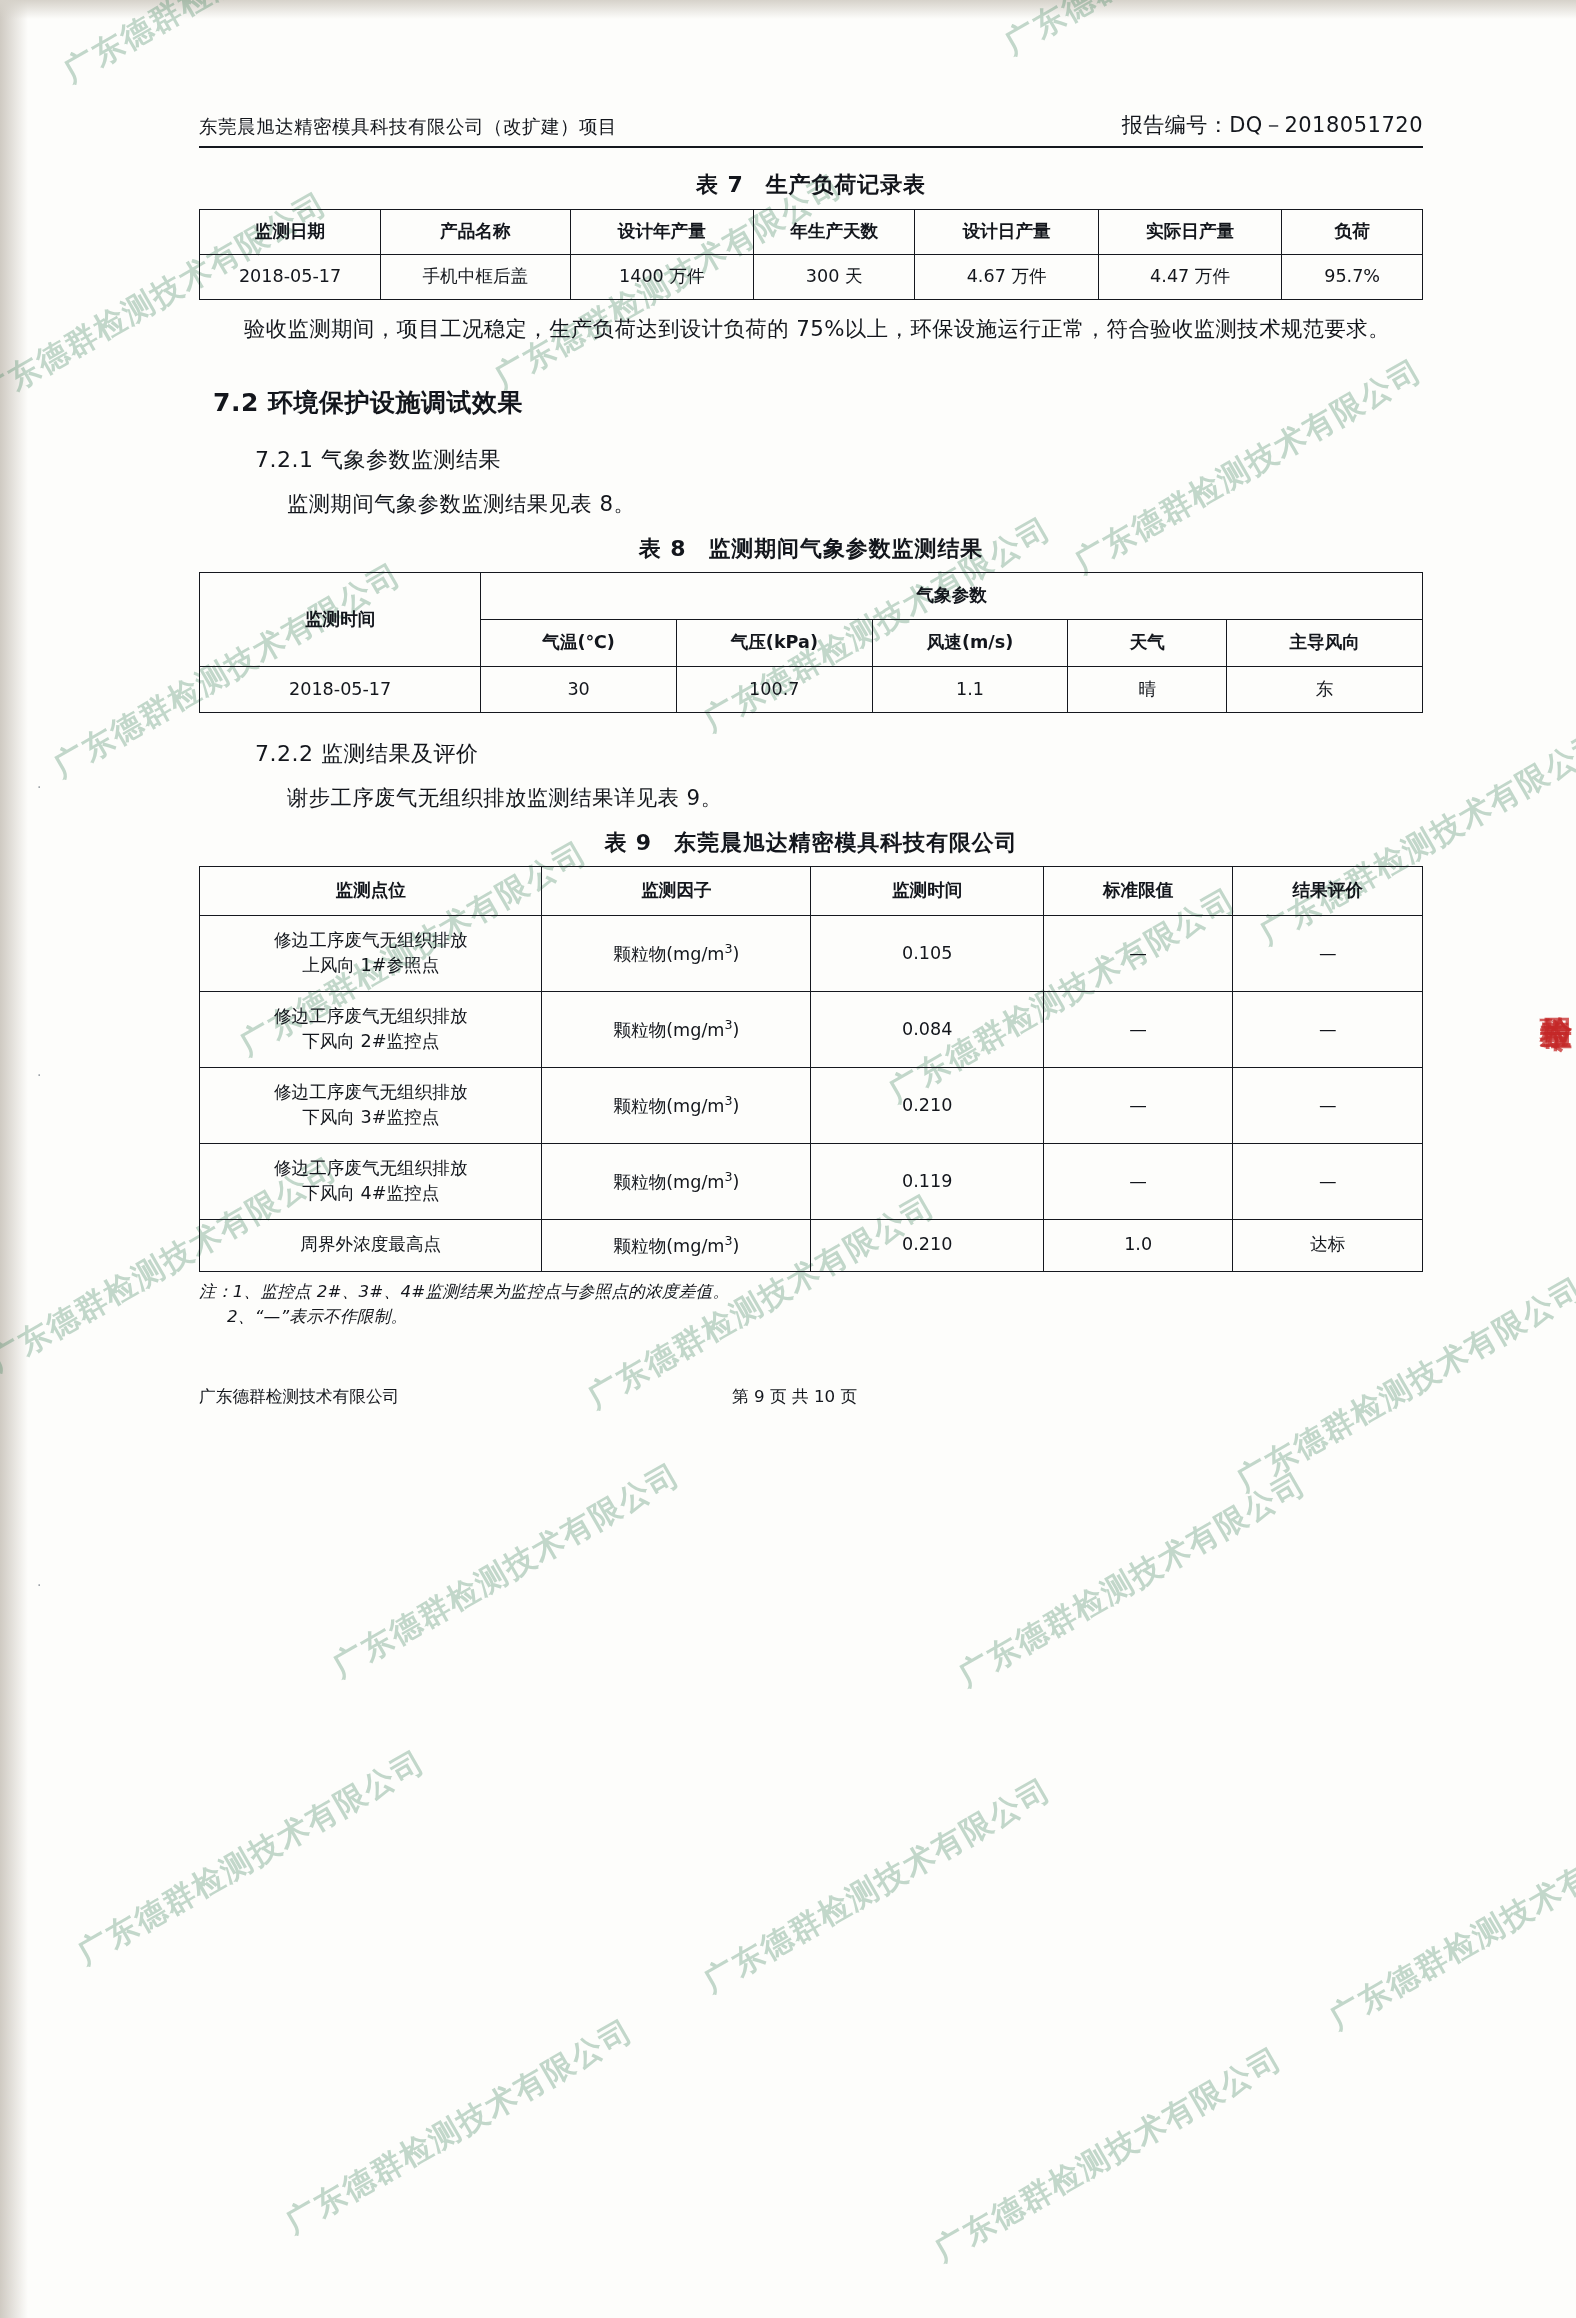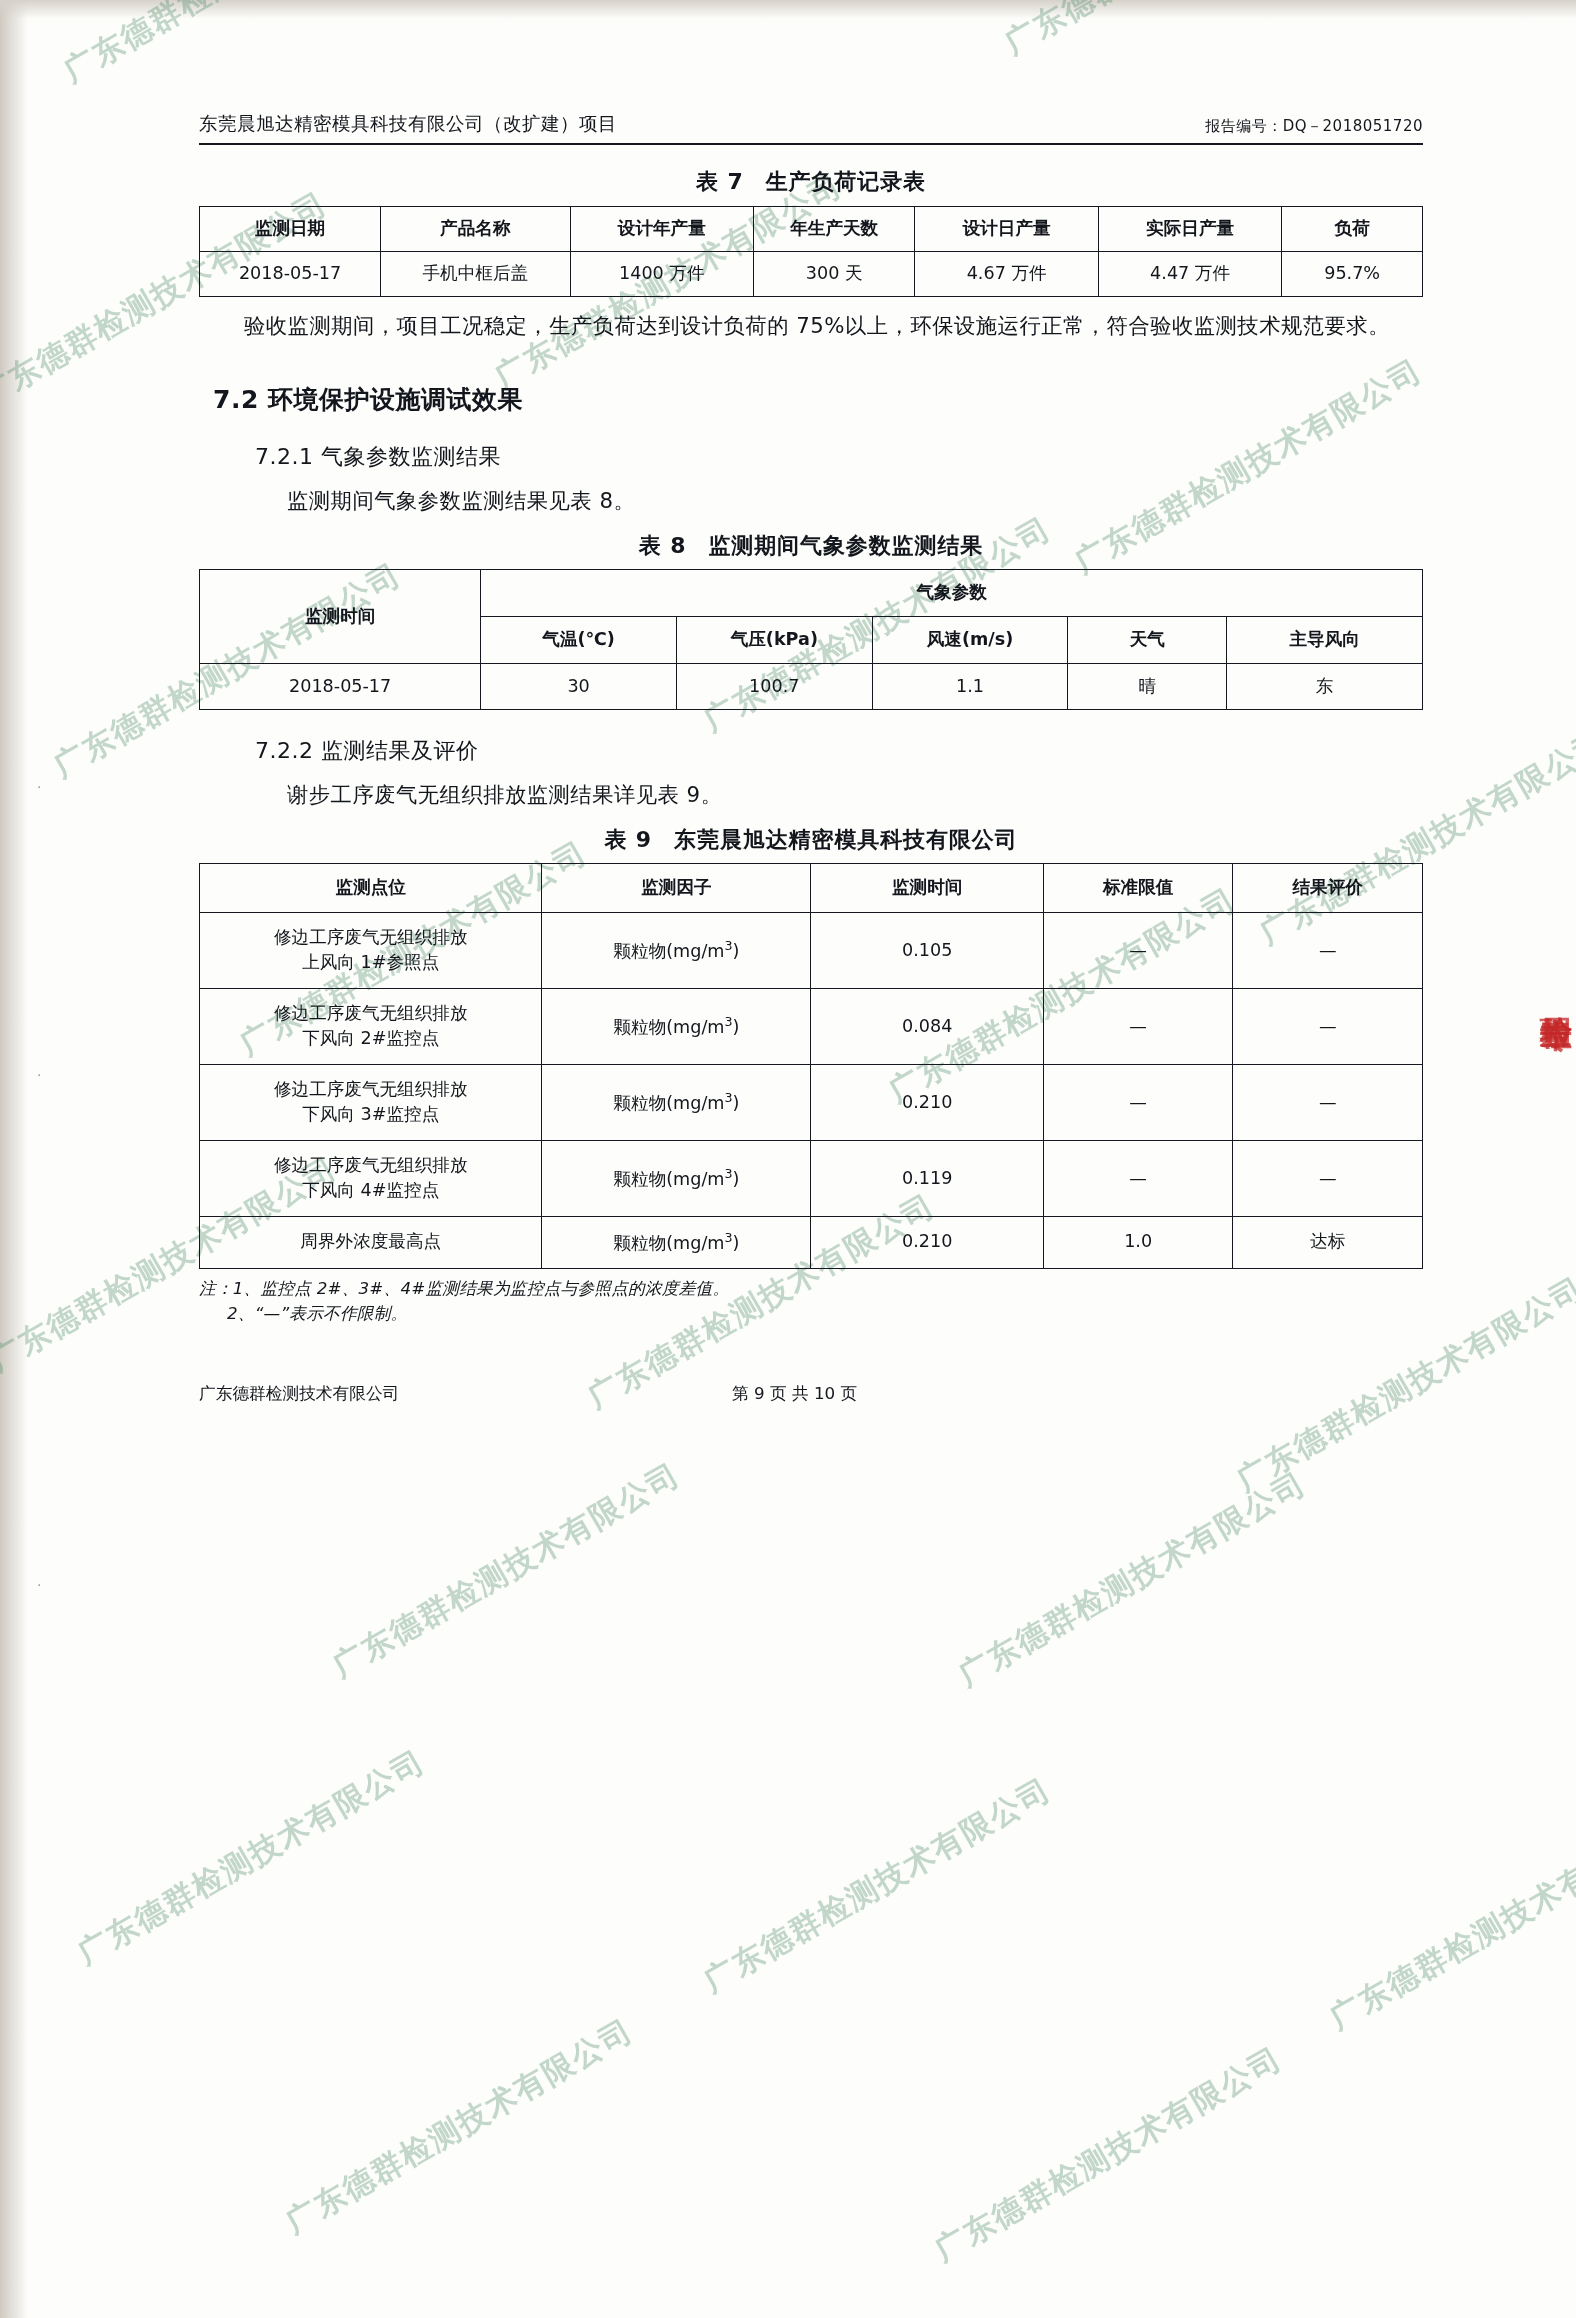--- a/index.html
+++ b/index.html
@@ -36,21 +36,21 @@
   
   .doc-header {
     display: flex;
     justify-content: space-between;
     align-items: flex-end;
     font-size: 18.5px;
     font-weight: normal;
     letter-spacing: 0.5px;
     padding-bottom: 7.4px;
   }
-  .doc-header .right { font-size: 15px; }
+  .doc-header .right { font-size: 21px; }
   .header-rule {
     height: 1.9px;
     background: #15181e;
     margin-bottom: 22px;
   }
   
   .table-caption {
     text-align: center;
     font-size: 22px;
     font-weight: bold;

